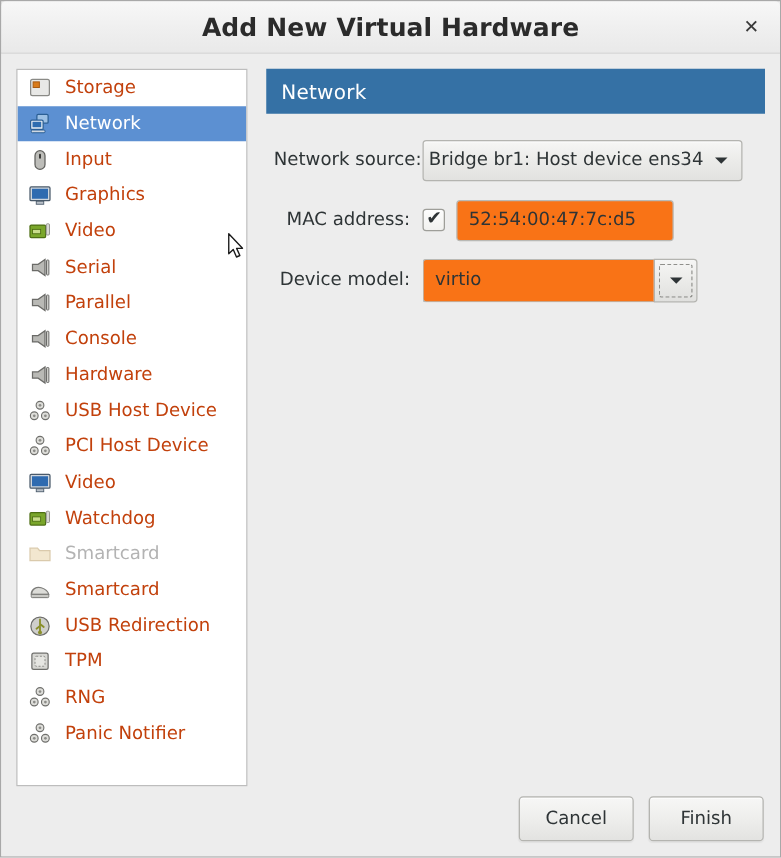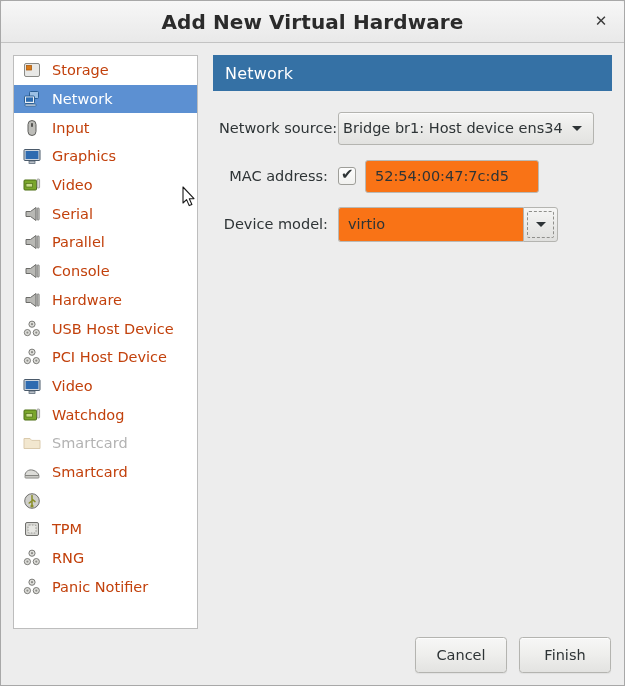--- a/index.html
+++ b/index.html
@@ -463,20 +463,21 @@
           <span class="row-label">Smartcard</span>
         </div>
         <div class="list-row">
           <span class="row-icon">
             <svg width="20" height="20" viewBox="0 0 20 20">
               <circle cx="10" cy="10" r="7.3" fill="#cfcfcb" stroke="#6f6f6c"></circle>
               <path d="M10,4.6 L10,14.5 M10,8.2 L13,10.6 M10,9.8 L7.2,12" stroke="#8a8f2a" stroke-width="1.5" fill="none" stroke-linecap="round"></path>
               <circle cx="10" cy="15" r="1.6" fill="#8a8f2a"></circle>
             </svg>
           </span>
+          <span class="row-label">USB Redirection</span>
         </div>
         <div class="list-row">
           <span class="row-icon">
             <svg width="20" height="20" viewBox="0 0 20 20">
               <rect x="3.5" y="3.5" width="13" height="13" rx="1.5" fill="#d7d7d3" stroke="#6f6f6c"></rect>
               <rect x="6" y="6" width="8" height="8" rx="1" fill="#e6e6e2" stroke="#8c8c88" stroke-width="0.8" stroke-dasharray="1.6 1.3"></rect>
             </svg>
           </span>
           <span class="row-label">TPM</span>
         </div>

